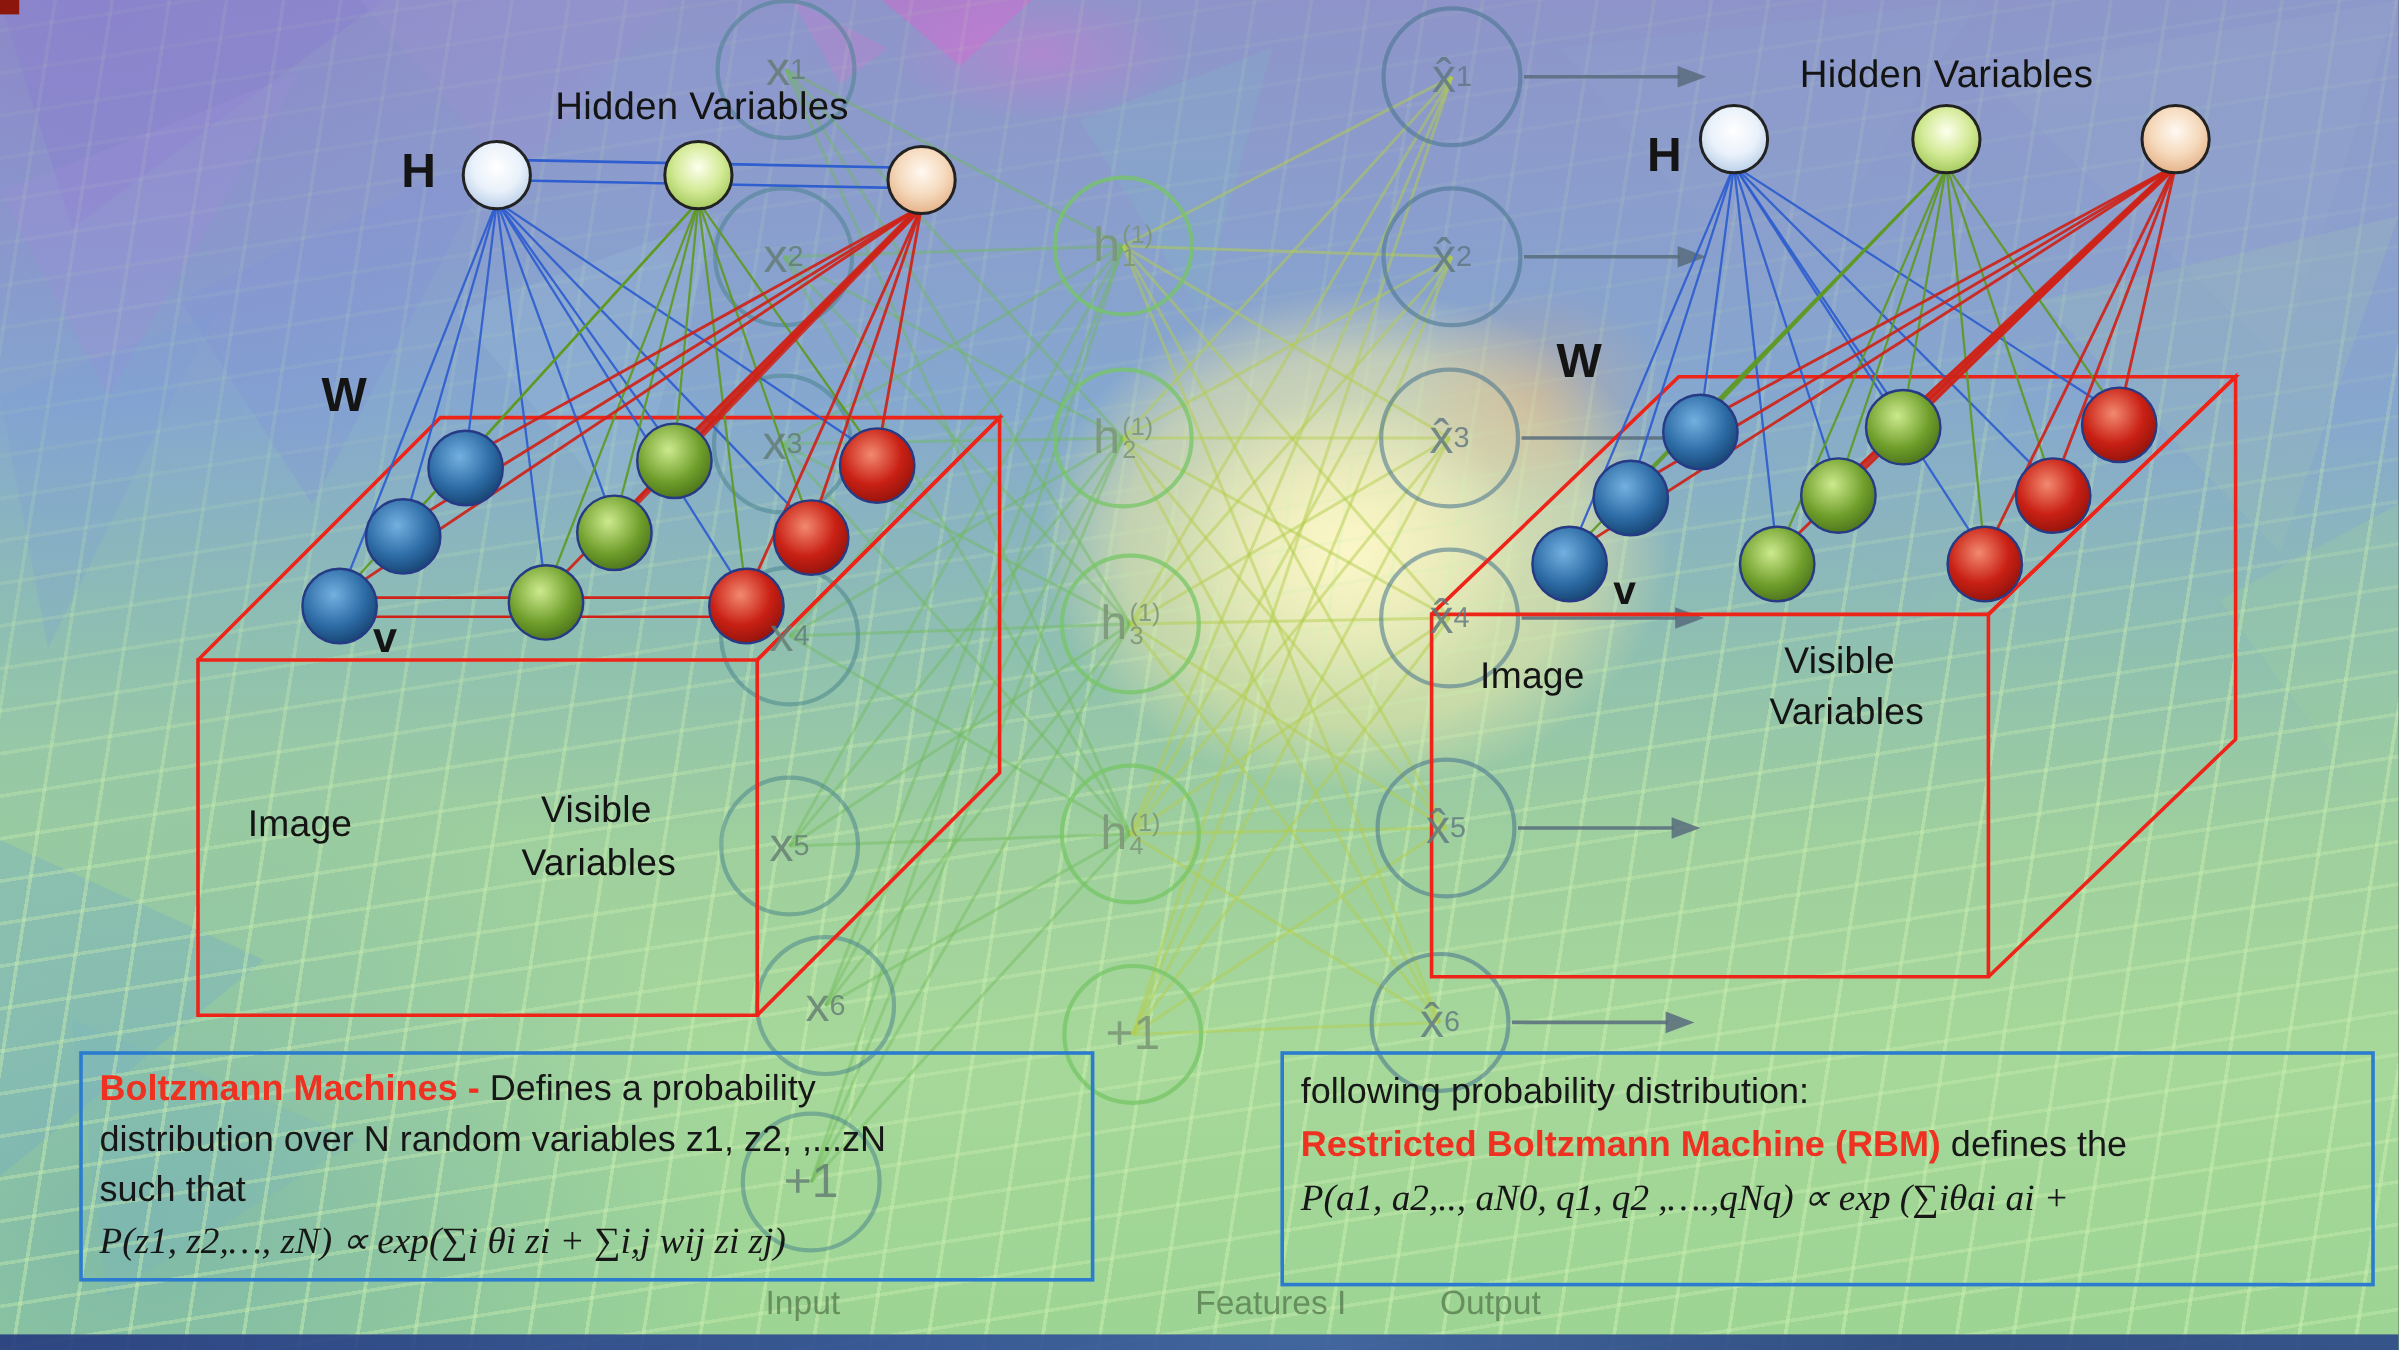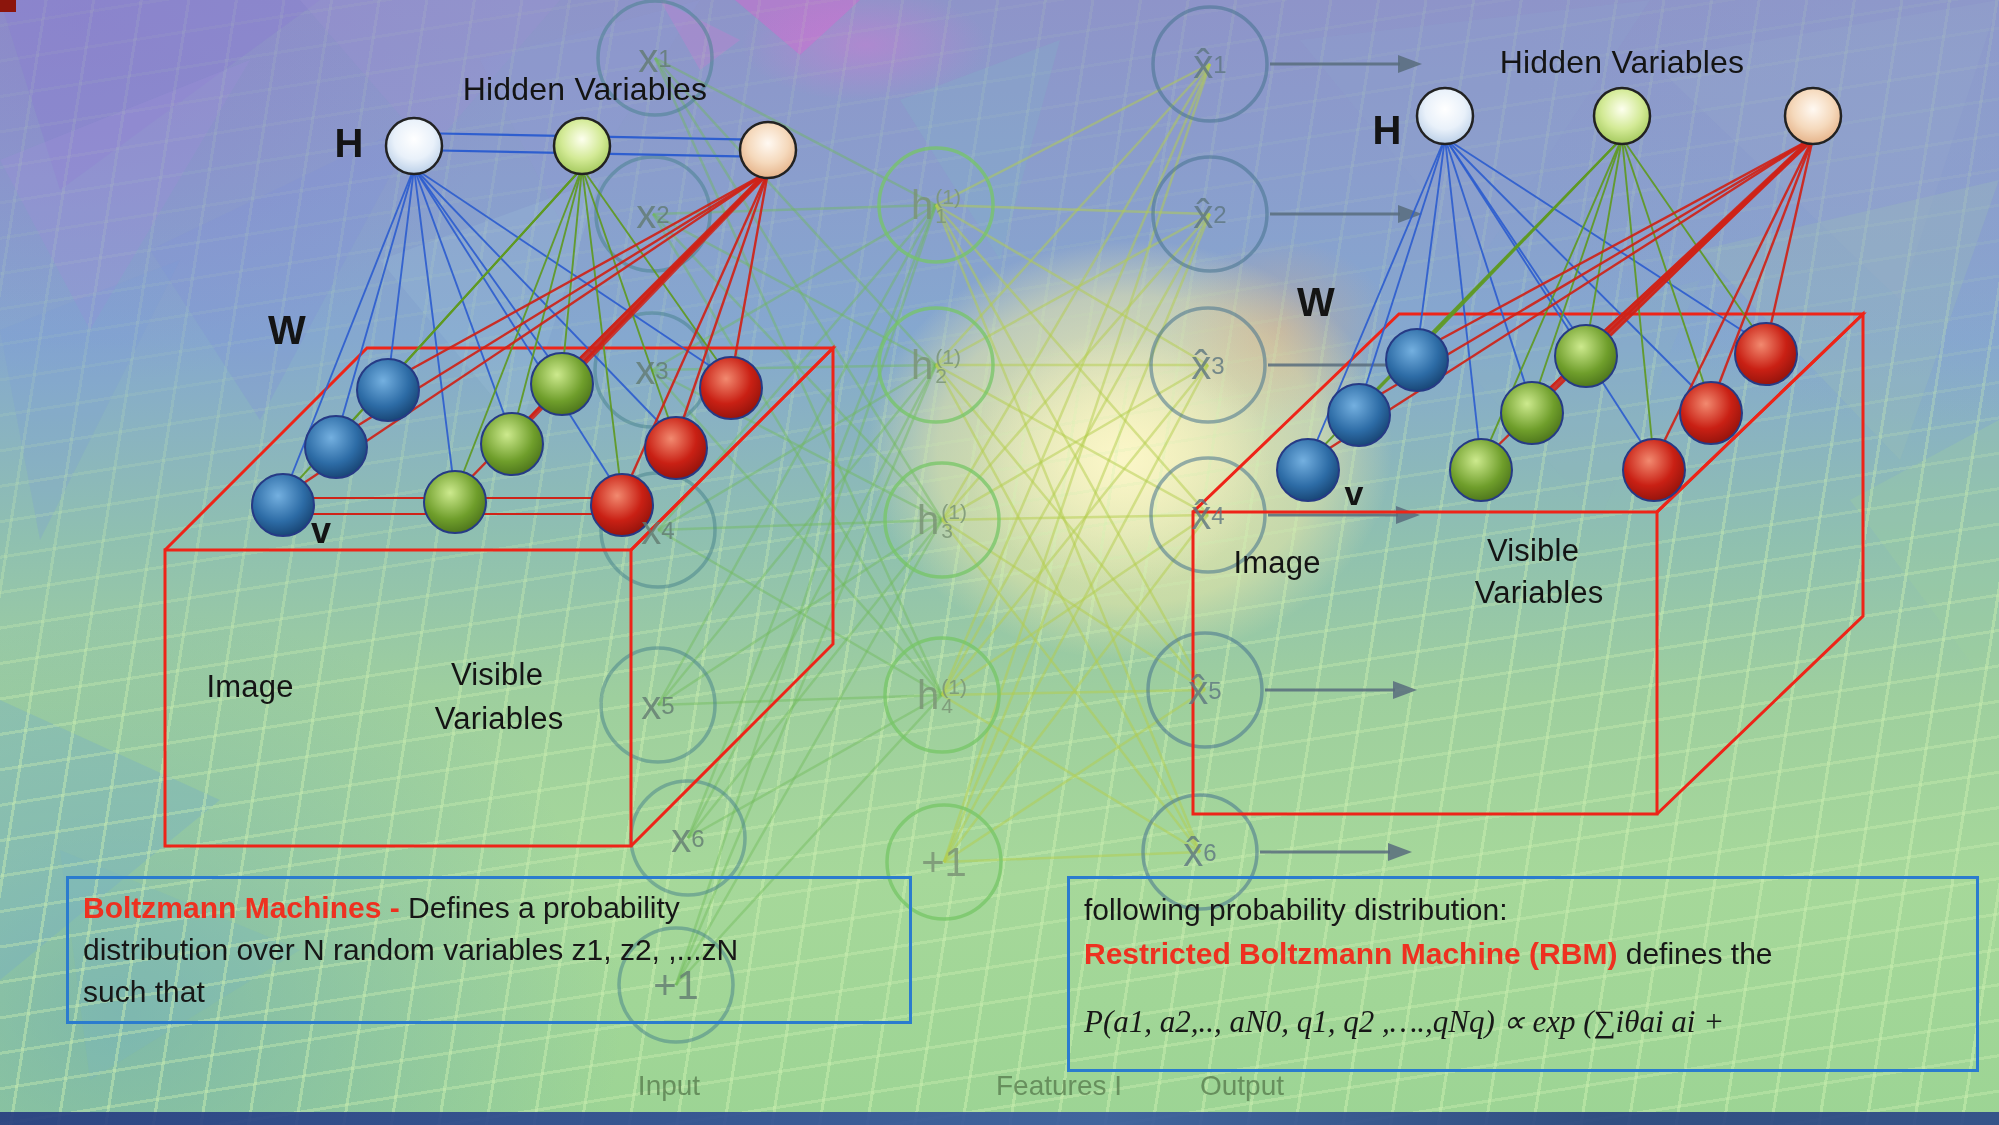--- a/index.html
+++ b/index.html
@@ -41,21 +41,21 @@
   .bg-axis-label{
     position:absolute; transform:translate(-50%,-50%);
     font-size:28px; color:rgba(82,116,72,0.72); pointer-events:none; white-space:nowrap;
   }
   .caption{
     position:absolute; border:3px solid #2b7cce; box-sizing:border-box;
     color:#171717; font-size:30px;
   }
   .cap-line{white-space:nowrap;}
   .cap-head{color:#ee3120; font-weight:bold;}
-  .formula{font-family:"Liberation Serif", serif; font-style:italic; font-size:31px;margin-top:24px;}
+  .formula{font-family:"Liberation Serif", serif; font-style:italic; font-size:31px;}
   #bottom-strip{
     position:absolute; left:0; bottom:0; width:100%; height:13px;
     background:linear-gradient(to right,#24397e,#2c4a92 35%,#37599e 55%,#25407f 80%,#2a4688);
     opacity:0.9;
   }
   #corner-red{position:absolute; left:0; top:0; width:16px; height:12px; background:#8c150c;}
 </style>
 </head>
 <body>
 
@@ -317,24 +317,25 @@
   <span class="lbl big" style="left:499px;top:719px;font-size:31px;">Variables</span>
 
   <span class="lbl big" style="left:1622px;top:62px;">Hidden Variables</span>
   <span class="lbl bold" style="left:1387px;top:130px;font-size:40px;">H</span>
   <span class="lbl bold" style="left:1316px;top:302px;font-size:40px;">W</span>
   <span class="lbl bold" style="left:1354px;top:493px;font-size:34px;">v</span>
   <span class="lbl big" style="left:1277px;top:563px;font-size:31px;">Image</span>
   <span class="lbl big" style="left:1533px;top:551px;font-size:31px;">Visible</span>
   <span class="lbl big" style="left:1539px;top:593px;font-size:31px;">Variables</span>
 
-  <div class="caption" style="left:66px;top:876px;width:846px;height:148px;padding:8px 14px;line-height:42px;">
+  <div class="caption" style="left:66px;top:876px;width:846px;height:192px;padding:8px 14px;line-height:42px;">
     <div class="cap-line"><span class="cap-head">Boltzmann Machines - </span><span> Defines a probability</span></div>
     <div class="cap-line">distribution over N random variables z1, z2, ,...zN</div>
     <div class="cap-line">such that</div>
+    <div class="cap-line formula">P(z1, z2,…, zN) ∝ exp(∑i θi zi + ∑i,j wij zi zj)</div>
   </div>
 
   <div class="caption" style="left:1067px;top:876px;width:912px;height:196px;padding:9px 14px;line-height:44px;">
     <div class="cap-line">following probability distribution:</div>
     <div class="cap-line"><span class="cap-head">Restricted Boltzmann Machine (RBM)</span><span> defines the</span></div>
     <div class="cap-line formula">P(a1, a2,.., aN0, q1, q2 ,….,qNq) ∝ exp (∑iθai ai +</div>
   </div>
 
   <div id="bottom-strip"></div>
   <div id="corner-red"></div>

